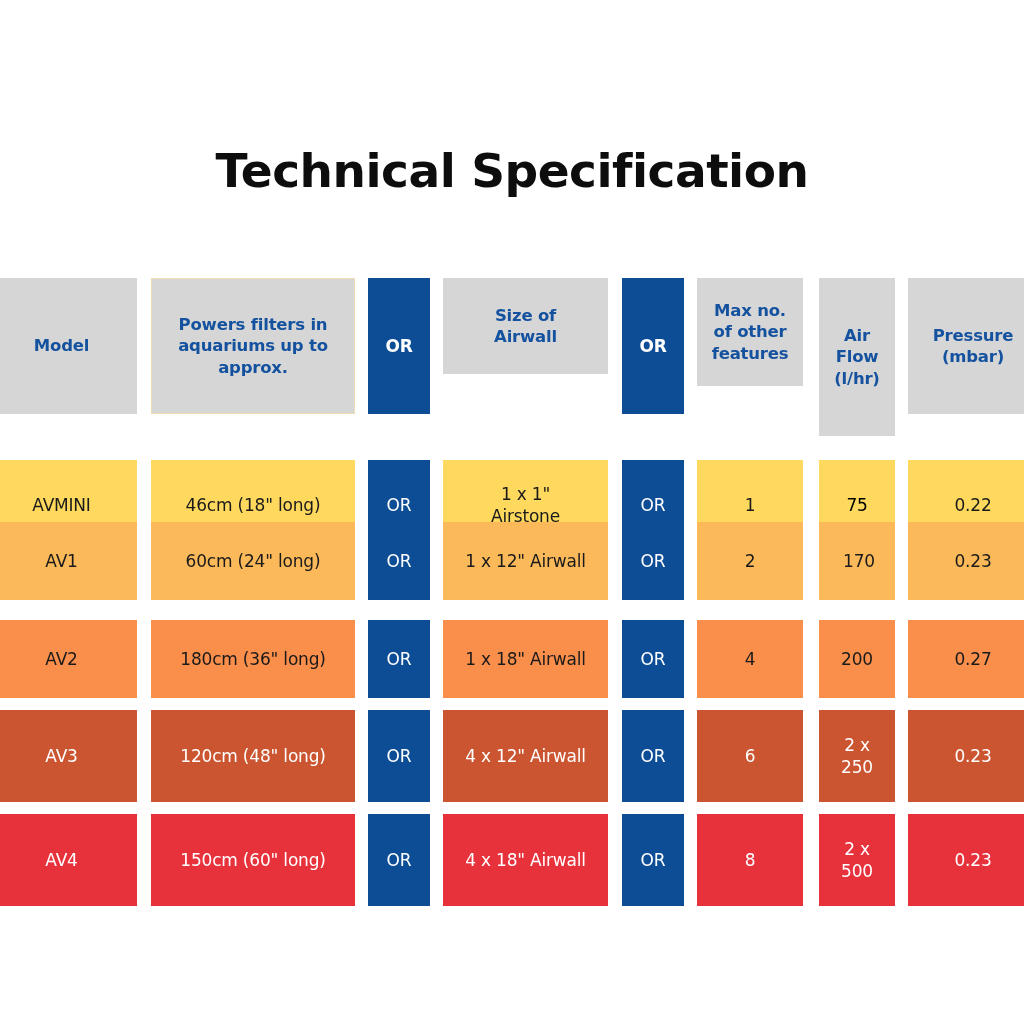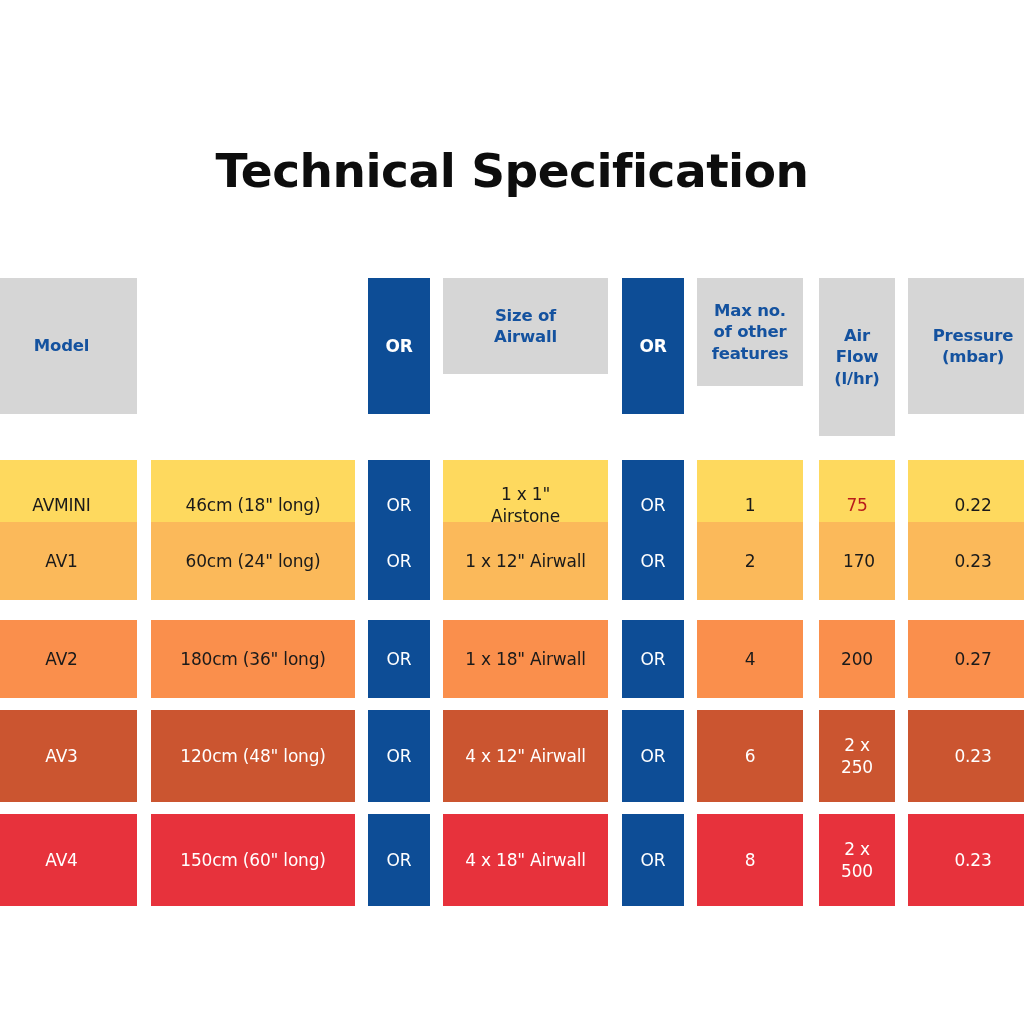--- a/index.html
+++ b/index.html
@@ -107,20 +107,27 @@
 
   <div id="title">Technical Specification</div>
 
   <div id="table">
       <div class="row header" style="position: absolute; top: 0px; height: 136px;">
         <div class="cell" style="left: -14px; width: 151px; top: 0px; height: 136px;">
           <div class="stack">
             <span>Model</span>
           </div>
         </div>
+        <div class="cell wide-note" style="left: 151px; width: 204px; top: 0px; height: 136px;">
+          <div class="stack">
+            <span>Powers filters in</span>
+            <span>aquariums up to</span>
+            <span>approx.</span>
+          </div>
+        </div>
         <div class="cell or-cell" style="left: 368px; width: 62px; top: 0px; height: 136px;">
           <div class="stack">
             <span>OR</span>
           </div>
         </div>
         <div class="cell" style="left: 443px; width: 165px; top: 0px; height: 96px;">
           <div class="stack">
             <span>Size of</span>
             <span>Airwall</span>
           </div>
@@ -176,21 +183,21 @@
         <div class="cell or-cell" style="left: 622px; width: 62px; top: 0px; height: 90px;">
           <div class="stack">
             <span>OR</span>
           </div>
         </div>
         <div class="cell" style="left: 697px; width: 106px; top: 0px; height: 90px; background: rgb(254, 217, 94); color: rgb(26, 26, 26);">
           <div class="stack">
             <span>1</span>
           </div>
         </div>
-        <div class="cell" style="left: 819px; width: 76px; top: 0px; height: 90px; background: rgb(254, 217, 94); color: #b91c1c;">
+        <div class="cell" style="left: 819px; width: 76px; top: 0px; height: 90px; background: rgb(254, 217, 94); color: #000000;">
           <div class="stack">
             <span>75</span>
           </div>
         </div>
         <div class="cell" style="left: 908px; width: 130px; top: 0px; height: 90px; background: rgb(254, 217, 94); color: rgb(26, 26, 26);">
           <div class="stack">
             <span>0.22</span>
           </div>
         </div>
       </div>

